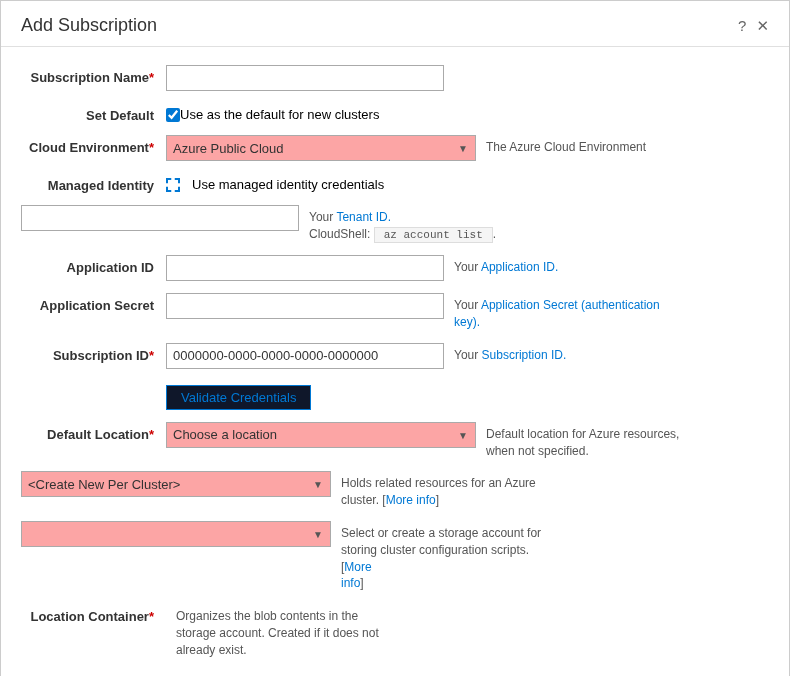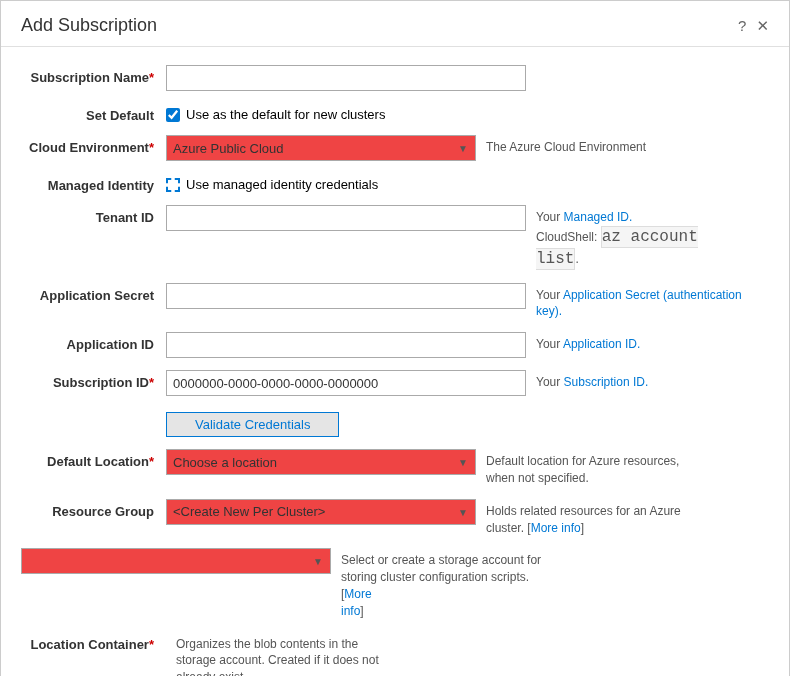--- a/index.html
+++ b/index.html
@@ -65,40 +65,40 @@
     }
     .required-star {
       color: #c00;
     }
     .form-control-area {
       flex: 1;
       display: flex;
       align-items: flex-start;
     }
     .form-input-wrap {
-      width: 360px;
+      width: 278px;
     }
     .form-hint {
       margin-left: 10px;
       font-size: 12px;
       color: #555;
       max-width: 210px;
       padding-top: 4px;
       line-height: 1.4;
     }
     .form-hint a, .hint-link {
       color: #0078d4;
       text-decoration: none;
       cursor: pointer;
     }
     .form-hint code {
       font-family: 'Courier New', Courier, monospace;
-      font-size: 16px;
+      font-size: 11px;
       background: #f5f5f5;
-      padding: 1px 0;
+      padding: 1px 9px;
       border: 1px solid #ddd;
     }
     input[type="text"] {
       width: 100%;
       height: 26px;
       border: 1px solid #aaa;
       padding: 2px 6px;
       font-size: 13px;
       color: #333;
       outline: none;
@@ -107,66 +107,65 @@
       position: relative;
       width: 310px;
     }
     .select-wrap select {
       width: 100%;
       height: 26px;
       border: 1px solid #aaa;
       padding: 2px 24px 2px 6px;
       font-size: 13px;
       color: #333;
-      background: #ef4444;
+      background: #fca5a5;
       appearance: none;
       -webkit-appearance: none;
       outline: none;
       cursor: pointer;
     }
     .select-arrow {
       position: absolute;
       right: 8px;
       top: 50%;
       transform: translateY(-50%);
       pointer-events: none;
       font-size: 10px;
       color: #555;
     }
     .checkbox-row {
       display: flex;
       align-items: center;
-      gap: 6px;
       padding-top: 4px;
     }
     .checkbox-row input[type="checkbox"] {
       width: 14px;
       height: 14px;
       accent-color: #0078d4;
       cursor: pointer;
     }
     .managed-identity-row {
       display: flex;
       align-items: center;
-      gap: 6px;
+      gap: 12px;
       padding-top: 4px;
     }
     .dashed-checkbox {
       width: 14px;
       height: 14px;
       border: 2px dashed #0078d4;
       display: inline-block;
       background: transparent;
       flex-shrink: 0;
     }
     .validate-btn {
       display: inline-block;
-      padding: 4px 28px;
+      padding: 4px 14px;
       border: 1px solid #0078d4;
-      background: #e5e5e5;
+      background: #0f172a;
       color: #0078d4;
       font-size: 13px;
       cursor: pointer;
       margin-top: 4px;
     }
   </style>
 </head>
 <body>
 
 <div class="dialog">
@@ -225,52 +224,51 @@
       <div class="form-label">Managed Identity</div>
       <div class="form-control-area">
         <div class="managed-identity-row">
           <span class="dashed-checkbox"></span>
           <span>Use managed identity credentials</span>
         </div>
       </div>
     </div>
 
     <div class="form-row">
-      <div class="form-label">Tenant ID</div>
       <div class="form-control-area">
         <div class="form-input-wrap">
           <input type="text" value="" style="">
         </div>
         <div class="form-hint">
-          Your <a class="hint-link">Managed ID.</a><br>
+          Your <a class="hint-link">Tenant ID.</a><br>
           CloudShell: <code>az account list</code>.
         </div>
       </div>
     </div>
 
     <div class="form-row">
+      <div class="form-label">Application ID</div>
+      <div class="form-control-area">
+        <div class="form-input-wrap">
+          <input type="text" value="" style="">
+        </div>
+        <div class="form-hint">
+          Your <a class="hint-link">Application ID.</a>
+        </div>
+      </div>
+    </div>
+
+    <div class="form-row">
       <div class="form-label">Application Secret</div>
       <div class="form-control-area">
         <div class="form-input-wrap">
           <input type="text" value="" style="">
         </div>
         <div class="form-hint">
           Your <a class="hint-link">Application Secret (authentication key).</a>
-        </div>
-      </div>
-    </div>
-
-    <div class="form-row">
-      <div class="form-label">Application ID</div>
-      <div class="form-control-area">
-        <div class="form-input-wrap">
-          <input type="text" value="" style="">
-        </div>
-        <div class="form-hint">
-          Your <a class="hint-link">Application ID.</a>
         </div>
       </div>
     </div>
 
     <div class="form-row">
       <div class="form-label">
         <span>Subscription ID</span><span class="required-star">*</span>
       </div>
       <div class="form-control-area">
         <div class="form-input-wrap">
@@ -301,21 +299,20 @@
             <option>West US</option>
             <option>West Europe</option>
           </select>
           <span class="select-arrow">▼</span>
         </div>
         <div class="form-hint">Default location for Azure resources, when not specified.</div>
       </div>
     </div>
 
     <div class="form-row">
-      <div class="form-label">Resource Group</div>
       <div class="form-control-area">
         <div class="select-wrap">
           <select>
             <option>&lt;Create New Per Cluster&gt;</option>
           </select>
           <span class="select-arrow">▼</span>
         </div>
         <div class="form-hint">
           Holds related resources for an Azure cluster. [<a class="hint-link">More info</a>]
         </div>

